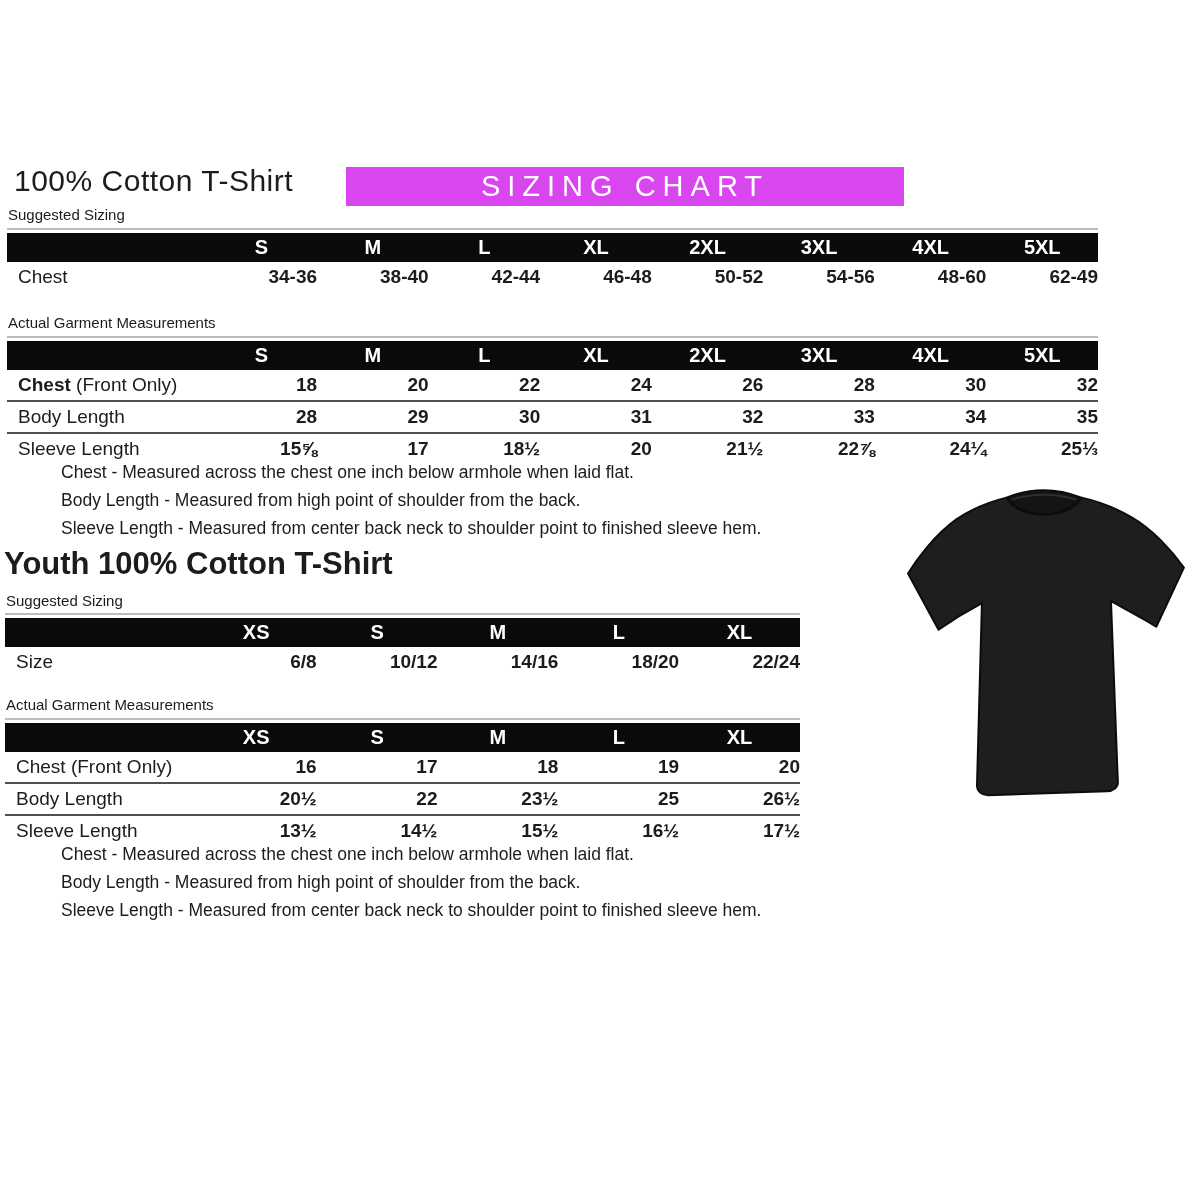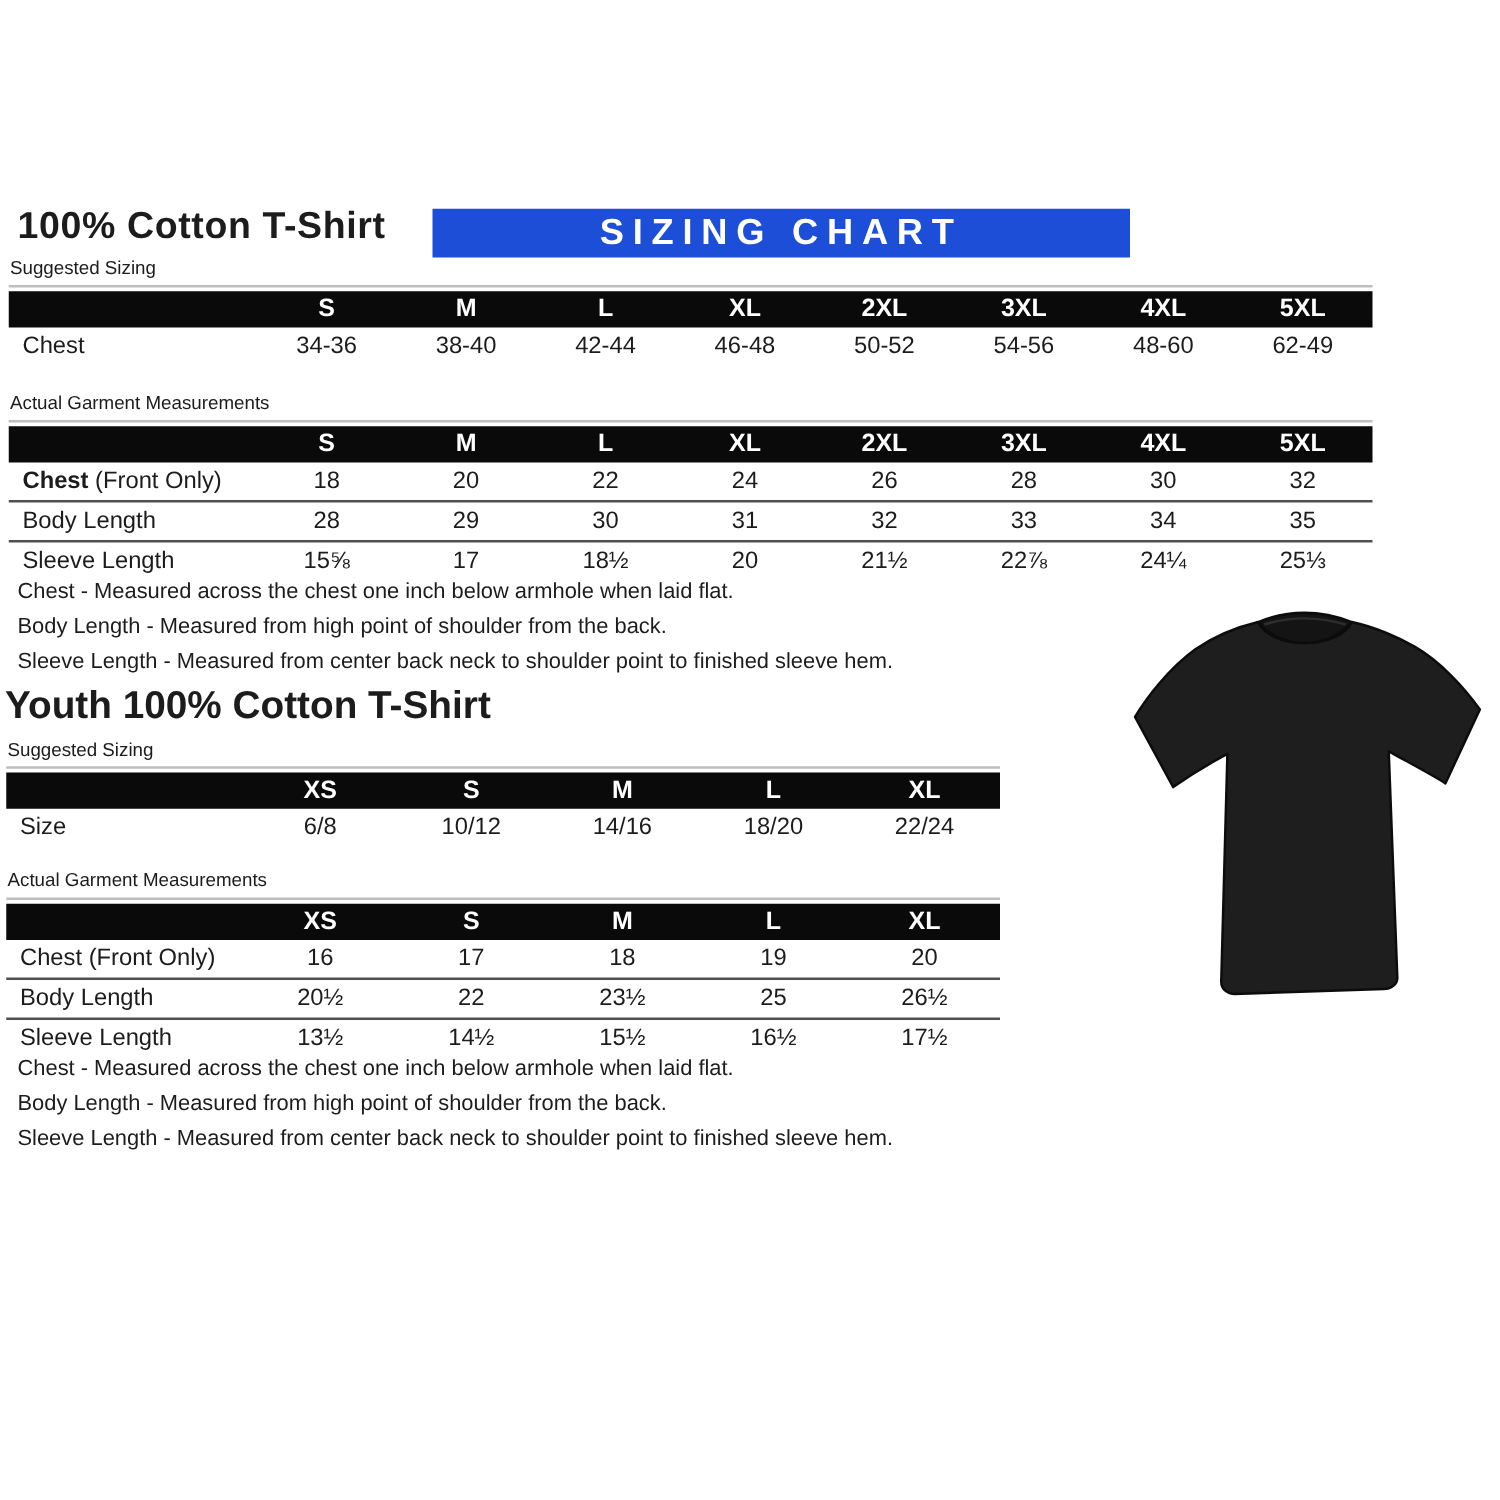--- a/index.html
+++ b/index.html
@@ -1,42 +1,42 @@
 <!DOCTYPE html>
 <html><head>
 <meta charset="utf-8">
 <style>
   html,body { margin:0; padding:0; background:#ffffff; }
   body { width:1200px; height:1200px; position:relative;
          font-family:"Liberation Sans", sans-serif; color:#1c1c1c; }
   .abs { position:absolute; }
 
-  .main-title { font-size:30px; font-weight:700; letter-spacing:0.5px; }
-  .banner { background:#1d4ed8; color:#ffffff; font-weight:bold;
+  .main-title { font-size:30px; font-weight:400; letter-spacing:0.5px; }
+  .banner { background:#d946ef; color:#ffffff; font-weight:normal;
             font-size:29px; letter-spacing:7px; text-align:center;
             line-height:39px; height:39px; }
   .section-label { font-size:15px; font-weight:400; }
   .youth-title { font-size:31px; font-weight:bold; }
 
   .sizing-table { }
   .rule { height:2px; background:#bdbdbd; margin-bottom:3px; }
   .thead { display:grid; background:#0a0a0a; color:#ffffff; height:29px;
            align-items:center; }
   .thead .hcell { text-align:center; font-weight:bold; font-size:20px; }
   .trow { display:grid; align-items:center; height:30px; font-size:19px; }
   .trow .rlabel { text-align:left; padding-left:11px; white-space:nowrap; }
   .trow .rlabel .b { font-weight:bold; }
-  .trow .val { text-align:center; }
+  .trow .val { text-align:right;font-weight:bold; }
   .sep { border-top:2px solid #4f4f4f; }
 
   .grid-adult { grid-template-columns:18.2% repeat(8, 1fr); }
   .grid-youth { grid-template-columns:24% repeat(5, 1fr); }
 
   .notes { font-size:17.5px; line-height:28px; }
-  .notes div { white-space:nowrap; }
+  .notes div { white-space:nowrap;margin-left:47px; }
 
   .shirt-wrap { width:300px; height:335px; }
 </style>
 </head>
 <body>
 
 <div class="abs main-title" style="left:14px; top:164px;">100% Cotton T-Shirt</div>
 
 <div class="abs banner" style="left:346px; top:167px; width:558px;">SIZING CHART</div>
 

